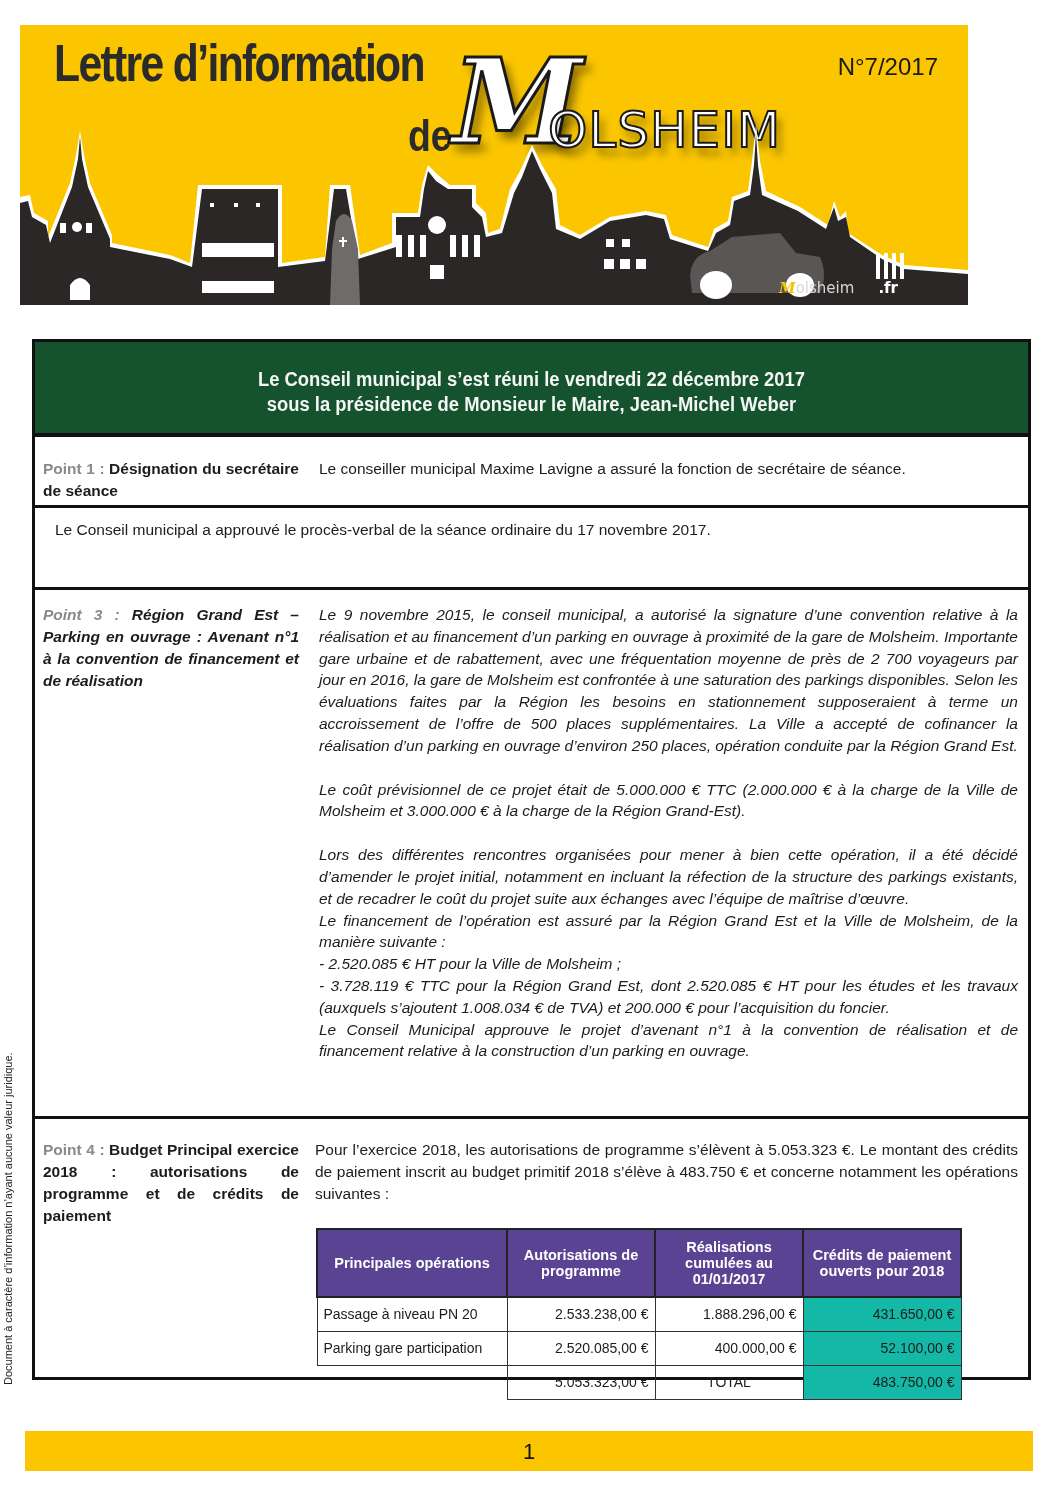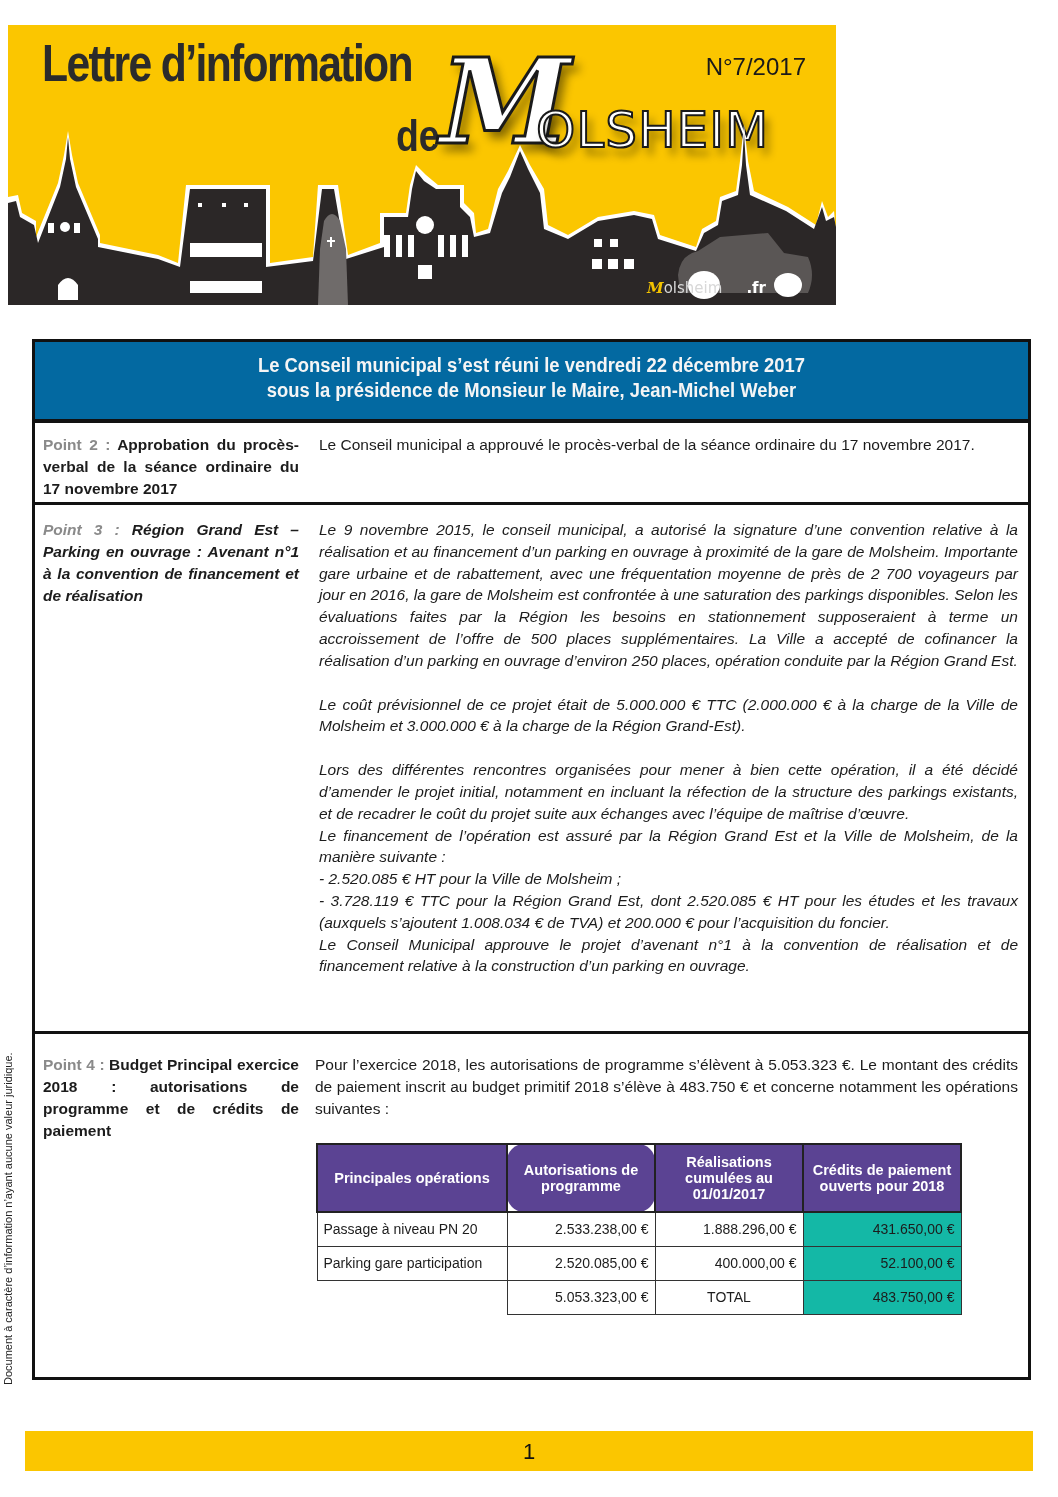--- a/index.html
+++ b/index.html
@@ -1,20 +1,20 @@
 <!DOCTYPE html>
 <html><head>
 <meta charset="utf-8">
 <style>
   html, body { margin: 0; padding: 0; background: #ffffff; }
   body { width: 1058px; height: 1497px; position: relative; overflow: hidden;
          font-family: "Liberation Sans", sans-serif; color: #1a1a1a; }
 
   
-  .banner { position: absolute; left: 8px; top: 25px; width: 828px; height: 280px;
+  .banner { position: absolute; left: 20px; top: 25px; width: 948px; height: 280px;
             background: #fbc600; overflow: hidden; }
   .banner-title { position: absolute; left: 34px; top: 8px; font-family: "Liberation Sans", sans-serif;
                   font-weight: bold; font-size: 52px; color: #2b2b2b; letter-spacing: -2px;
                   transform: scaleX(0.82); transform-origin: left top; white-space: nowrap; }
   .banner-de { position: absolute; left: 388px; top: 86px; font-weight: bold; font-size: 44px;
                color: #2b2b2b; transform: scaleX(0.85); transform-origin: left top; }
   .banner-m { position: absolute; left: 432px; top: 18px; font-family: "DejaVu Serif", serif;
               font-style: italic; font-weight: bold; font-size: 118px; color: #ffffff;
               -webkit-text-stroke: 3px #1a1a1a; text-shadow: 6px 8px 10px rgba(0,0,0,0.45);
               line-height: 1; }
@@ -25,23 +25,23 @@
                   color: #1a1a1a; }
   .skyline { position: absolute; left: 0; bottom: 0; width: 1008px; height: 180px; }
   .site-tag { position: absolute; right: 70px; bottom: 8px; font-size: 15px; color: #d8d8d8;
               font-family: "DejaVu Sans", sans-serif; }
   .site-tag .m { color: #f3c300; font-style: italic; font-weight: bold; font-family: "DejaVu Serif", serif; }
   .site-tag .fr { color: #ffffff; font-weight: bold; padding-left: 24px; }
 
   
   .frame { position: absolute; left: 32px; top: 339px; width: 999px; height: 1041px;
            border: 3px solid #111; box-sizing: border-box; background: #fff; }
-  .council-header { height: 66px; background: #0369a1; border-bottom: 4px solid #111;
+  .council-header { height: 66px; background: #14532d; border-bottom: 4px solid #111;
                     color: #f5f5f5; text-align: center; font-weight: bold; font-size: 20px;
-                    line-height: 25px; padding-top: 11px; box-sizing: content-box; }
+                    line-height: 25px; padding-top: 25px; box-sizing: content-box; }
   .council-header div { transform: scaleX(0.92); }
 
   .point { display: flex; border-bottom: 3px solid #111; box-sizing: border-box; }
   .point:last-child { border-bottom: none; }
   .p-label { width: 256px; padding: 0 0 0 8px; font-size: 15.5px; line-height: 22px;
              font-weight: bold; text-align: justify; color: #1c1c1c; }
   .p-label .pn { color: #8a8a8a; font-weight: bold; }
   .p-body { flex: 1; padding: 0 10px 0 20px; font-size: 15.5px; line-height: 21.8px;
             text-align: justify; color: #1c1c1c; }
   .p-body p { margin: 0; }
@@ -124,26 +124,31 @@
     <span class="m">M</span><span>olsheim</span><span class="fr">.fr</span>
   </div>
 </div>
 
 <div class="frame">
   <div class="council-header">
     <div>Le Conseil municipal s’est réuni le vendredi 22 décembre 2017</div>
     <div>sous la présidence de Monsieur le Maire, Jean-Michel Weber</div>
   </div>
 
+  <div class="point" style="height:71px; padding-top:21px;">
+    <div class="p-label">
+      <span class="pn">Point 1 :</span>
+      <span>Désignation du secrétaire de séance</span>
+    </div>
+    <div class="p-body">
+      <p>Le conseiller municipal Maxime Lavigne a assuré la fonction de secrétaire de séance.</p>
+    </div>
+  </div>
 
   <div class="point" style="height:82px; padding-top:11px;">
-    <div class="p-label">
-      <span class="pn">Point 2 :</span>
-      <span>Approbation du procès-verbal de la séance ordinaire du 17 novembre 2017</span>
-    </div>
     <div class="p-body">
       <p>Le Conseil municipal a approuvé le procès-verbal de la séance ordinaire du 17 novembre 2017.</p>
     </div>
   </div>
 
   <div class="point" style="height:529px; padding-top:14px;font-style:italic;">
     <div class="p-label">
       <span class="pn">Point 3 :</span>
       <span>Région Grand Est – Parking en ouvrage : Avenant n°1 à la convention de financement et de réalisation</span>
     </div>
@@ -165,21 +170,21 @@
       <span class="pn">Point 4 :</span>
       <span>Budget Principal exercice 2018 : autorisations de programme et de crédits de paiement</span>
     </div>
     <div class="p-body" style="padding-left:16px;">
       <p>Pour l’exercice 2018, les autorisations de programme s’élèvent à 5.053.323 €. Le montant des crédits de paiement inscrit au budget primitif 2018 s’élève à 483.750 € et concerne notamment les opérations suivantes :</p>
 
       <table class="budget">
         <thead>
           <tr>
             <th style="width:176px; height:60px;margin-left:8px;">Principales opérations</th>
-            <th style="width:134px;border-radius:17px;">Autorisations de programme</th>
+            <th style="width:134px;">Autorisations de programme</th>
             <th style="width:134px;">Réalisations cumulées au 01/01/2017</th>
             <th style="width:144px;">Crédits de paiement ouverts pour 2018</th>
           </tr>
         </thead>
         <tbody>
           <tr>
             <td>Passage à niveau PN 20</td>
             <td class="num">2.533.238,00 €</td>
             <td class="num">1.888.296,00 €</td>
             <td class="num green">431.650,00 €</td>

